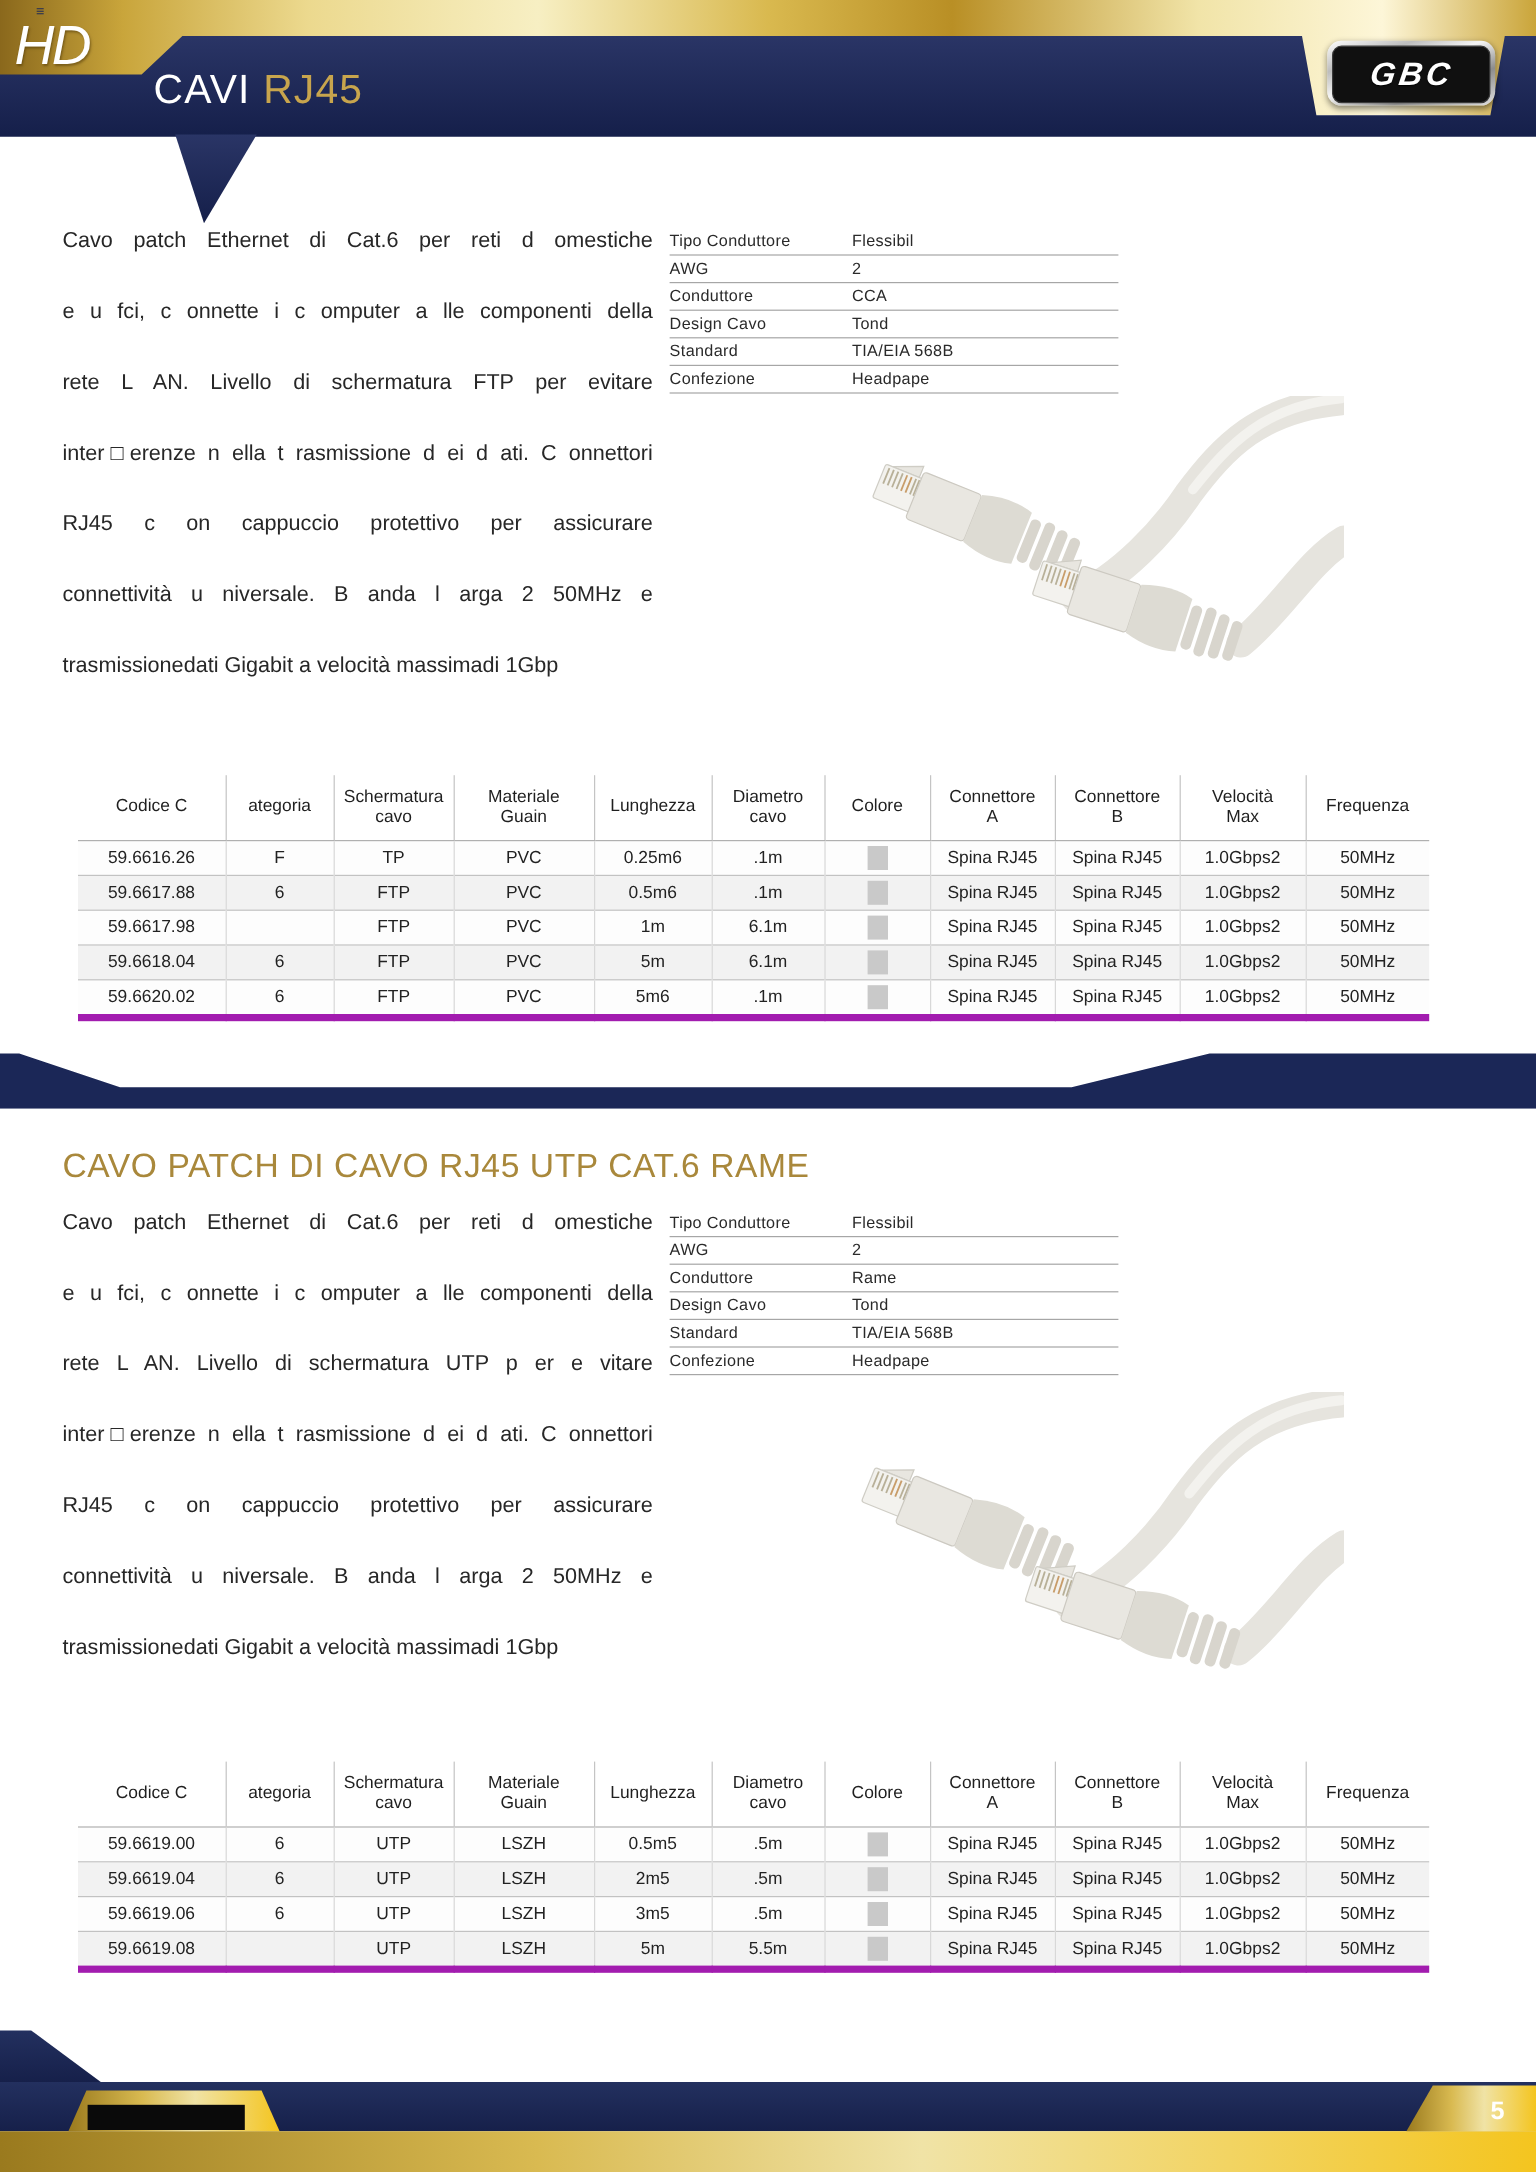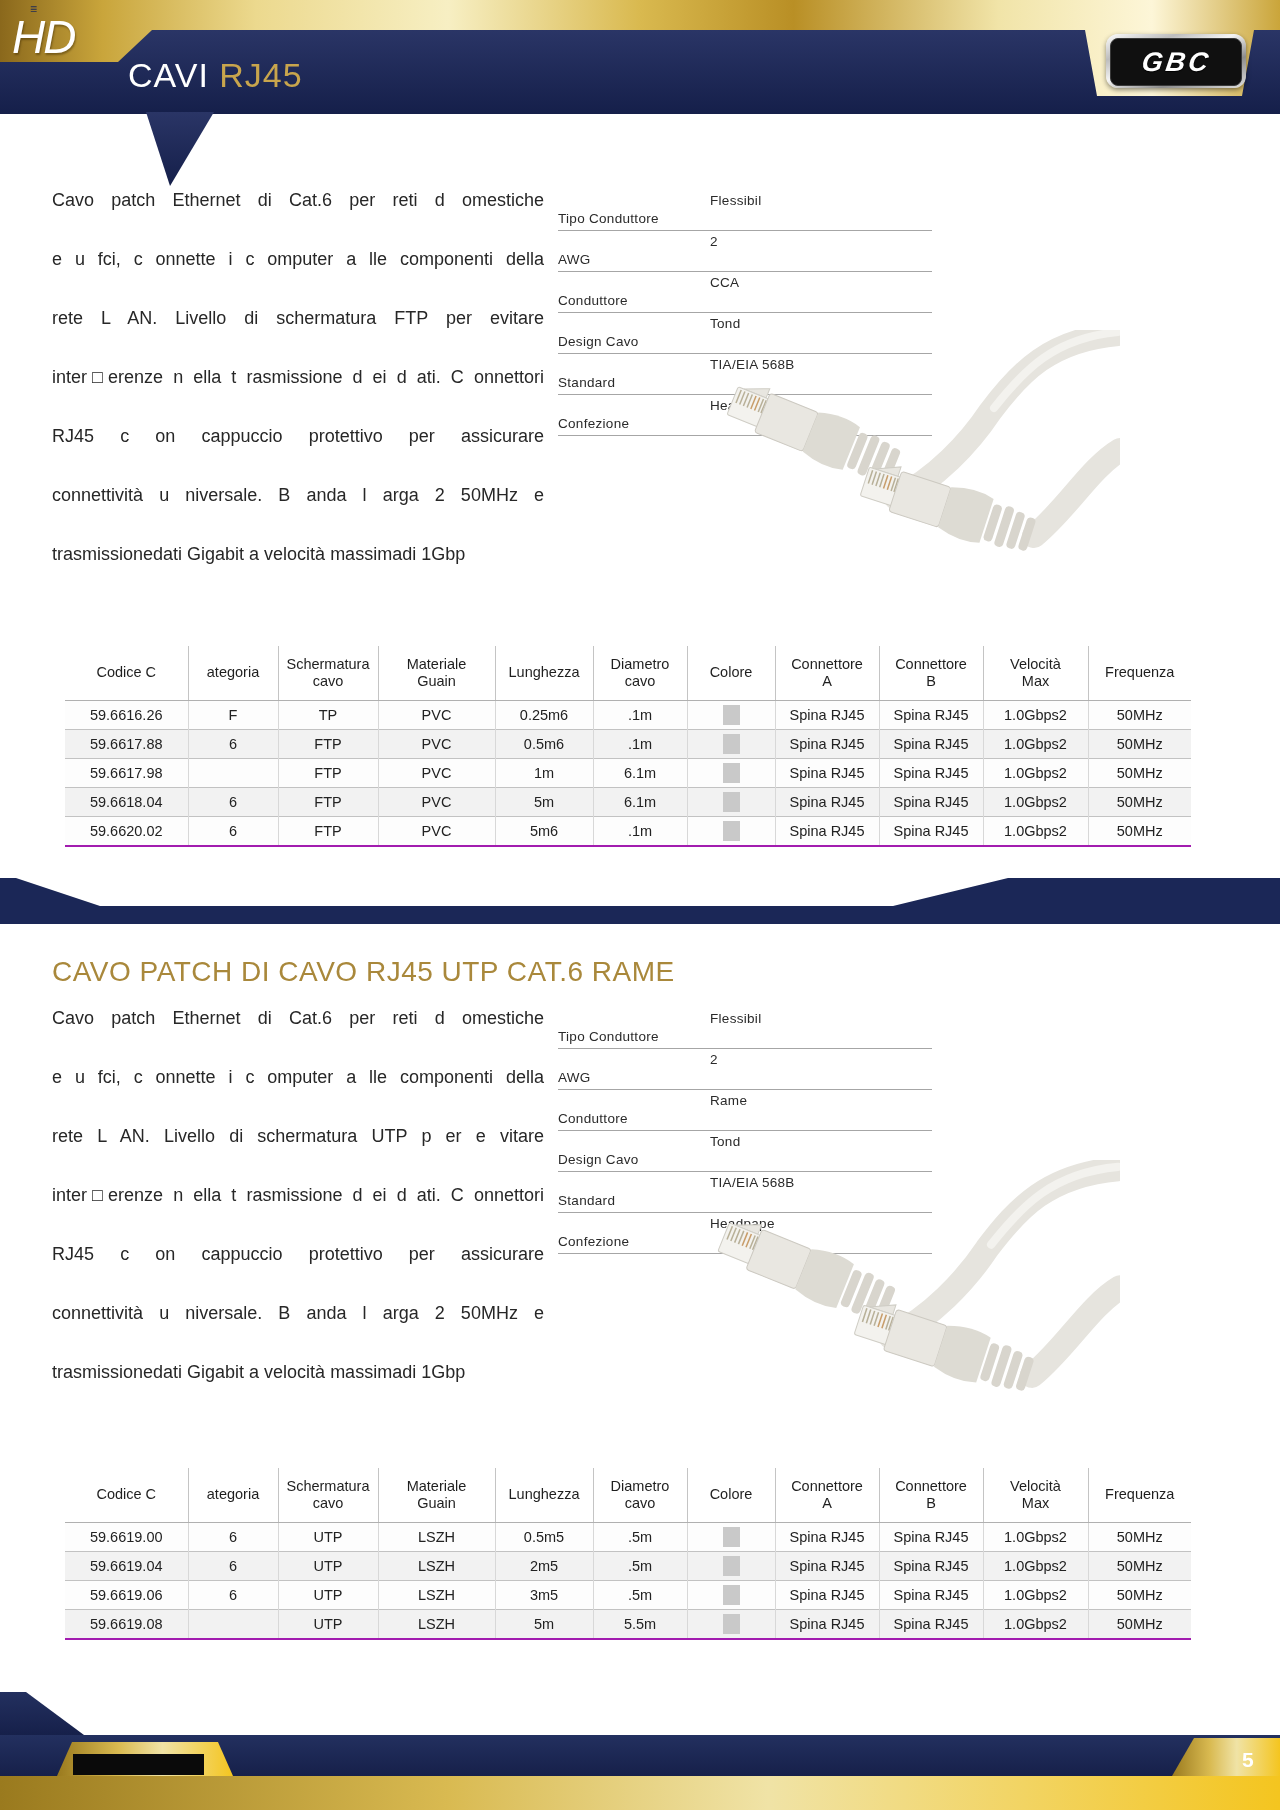--- a/index.html
+++ b/index.html
@@ -22,35 +22,35 @@
             transform:skewX(-8deg);text-shadow:0 1px 1px #000;}
 
   
   .sec-title{position:absolute;font-size:28px;color:#a9883b;letter-spacing:.5px;white-space:nowrap;}
   .desc{position:absolute;width:492px;font-size:18px;line-height:29.5px;color:#272727;}
   .desc-line{text-align:justify;}
   .desc-line::after{content:"";display:inline-block;width:100%;height:0;}
   .desc-line.last::after{content:none;}
   .specs{position:absolute;width:374px;font-size:13.5px;color:#2a2a2a;letter-spacing:.3px;}
   .spec-row{display:flex;border-bottom:1px solid #a6a6a6;padding:3px 0 4px;}
-  .spec-label{width:152px;margin-top:18px;}
+  .spec-label{width:152px;}
   .spec-value{flex:1;}
 
   
   .ptable{position:absolute;left:65px;}
   .ptable table{border-collapse:collapse;width:1126px;table-layout:fixed;}
   col.c0{width:123px}col.c1{width:90px}col.c2{width:100px}col.c3{width:117px}col.c4{width:98px}
   col.c5{width:94px}col.c6{width:88px}col.c7{width:104px}col.c8{width:104px}col.c9{width:105px}col.c10{width:103px}
   .ptable th{font-weight:normal;font-size:14.5px;color:#1f1f1f;height:50px;vertical-align:middle;
              white-space:pre-line;line-height:1.2;border-bottom:1px solid #b0b0b0;text-align:center;padding:2px;}
   .ptable th:not(:first-child){border-left:1px solid #c4c4c4;}
   .ptable td{font-size:14.5px;color:#222;text-align:center;height:28px;padding:0 2px;vertical-align:middle;}
   .ptable td:not(:first-child){border-left:1px solid #d8d8d8;}
   .ptable tbody tr{border-top:1px solid #c2c2c2;}
-  .ptable tbody tr:last-child{border-bottom:2px solid #a21caf;}
+  .ptable tbody tr:last-child{border-bottom:6px solid #a21caf;}
   .ptable tbody tr:nth-child(even){background:#f2f2f2;}
   .ptable tbody tr:nth-child(odd){background:#fdfdfd;}
   .swatch{display:inline-block;width:17px;height:20px;vertical-align:middle;}
 
   
   .cable-photo{position:absolute;}
   .divider-svg{position:absolute;left:0;}
   .footer-svg{position:absolute;left:0;top:1690px;}
   .page-number{position:absolute;left:1242px;top:1748px;font-size:21px;font-weight:bold;color:#ffffff;}
 </style>

